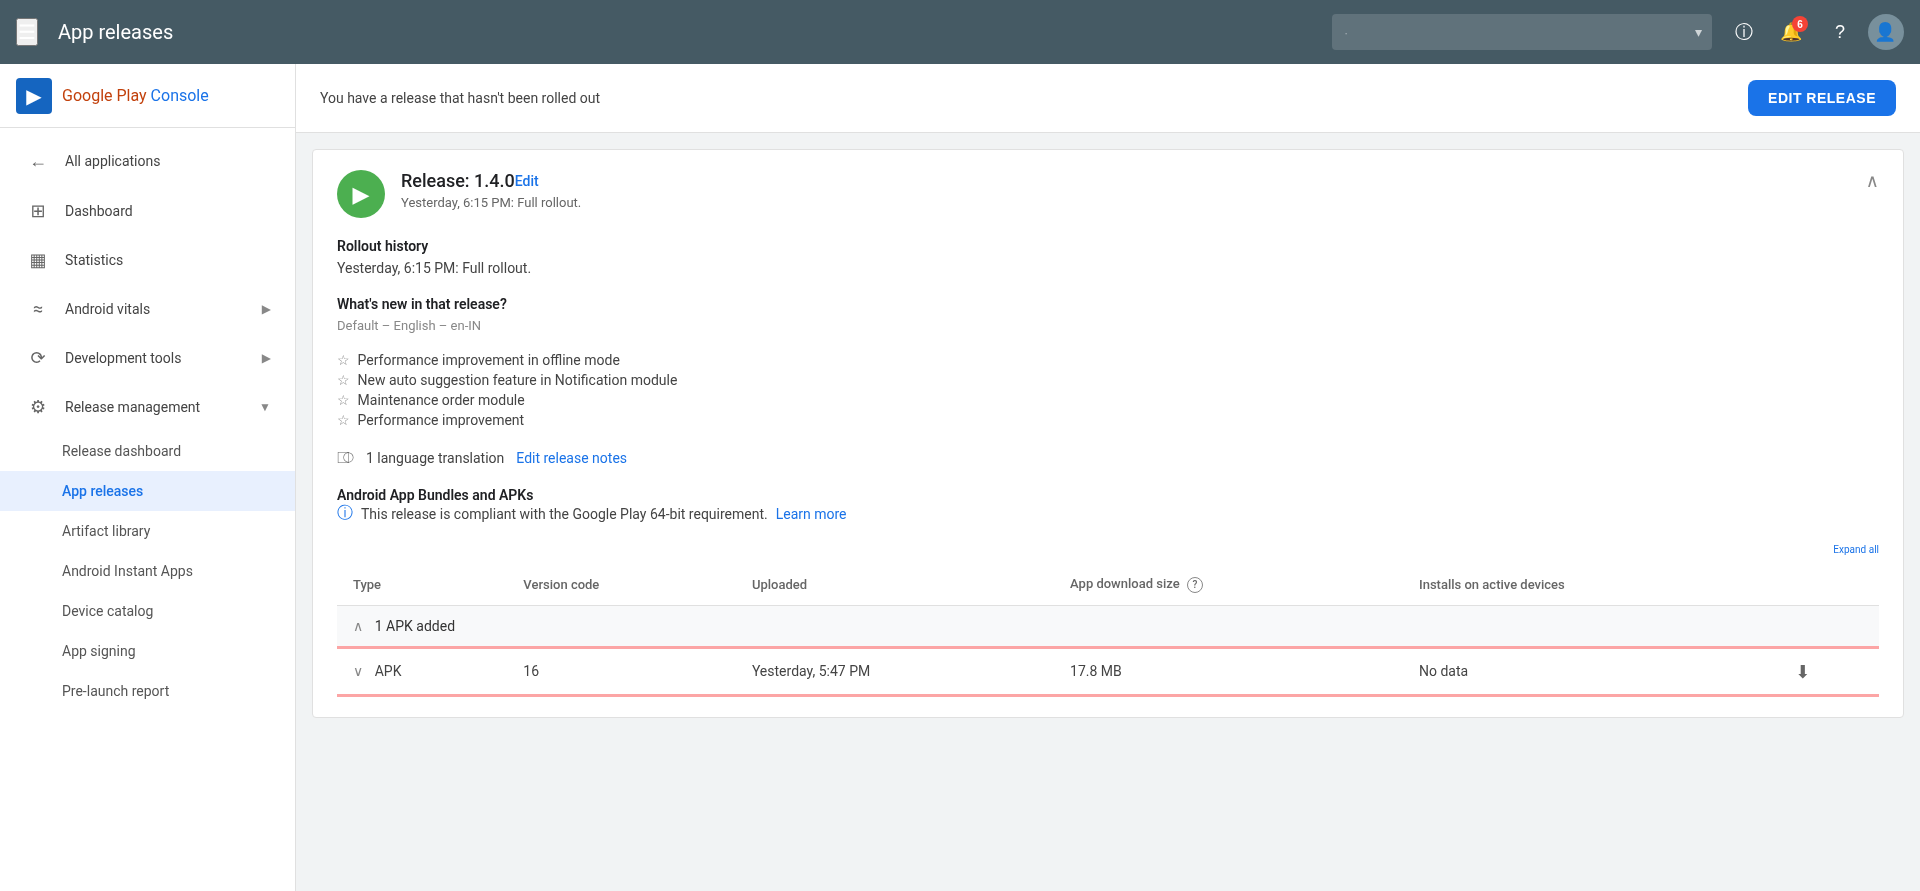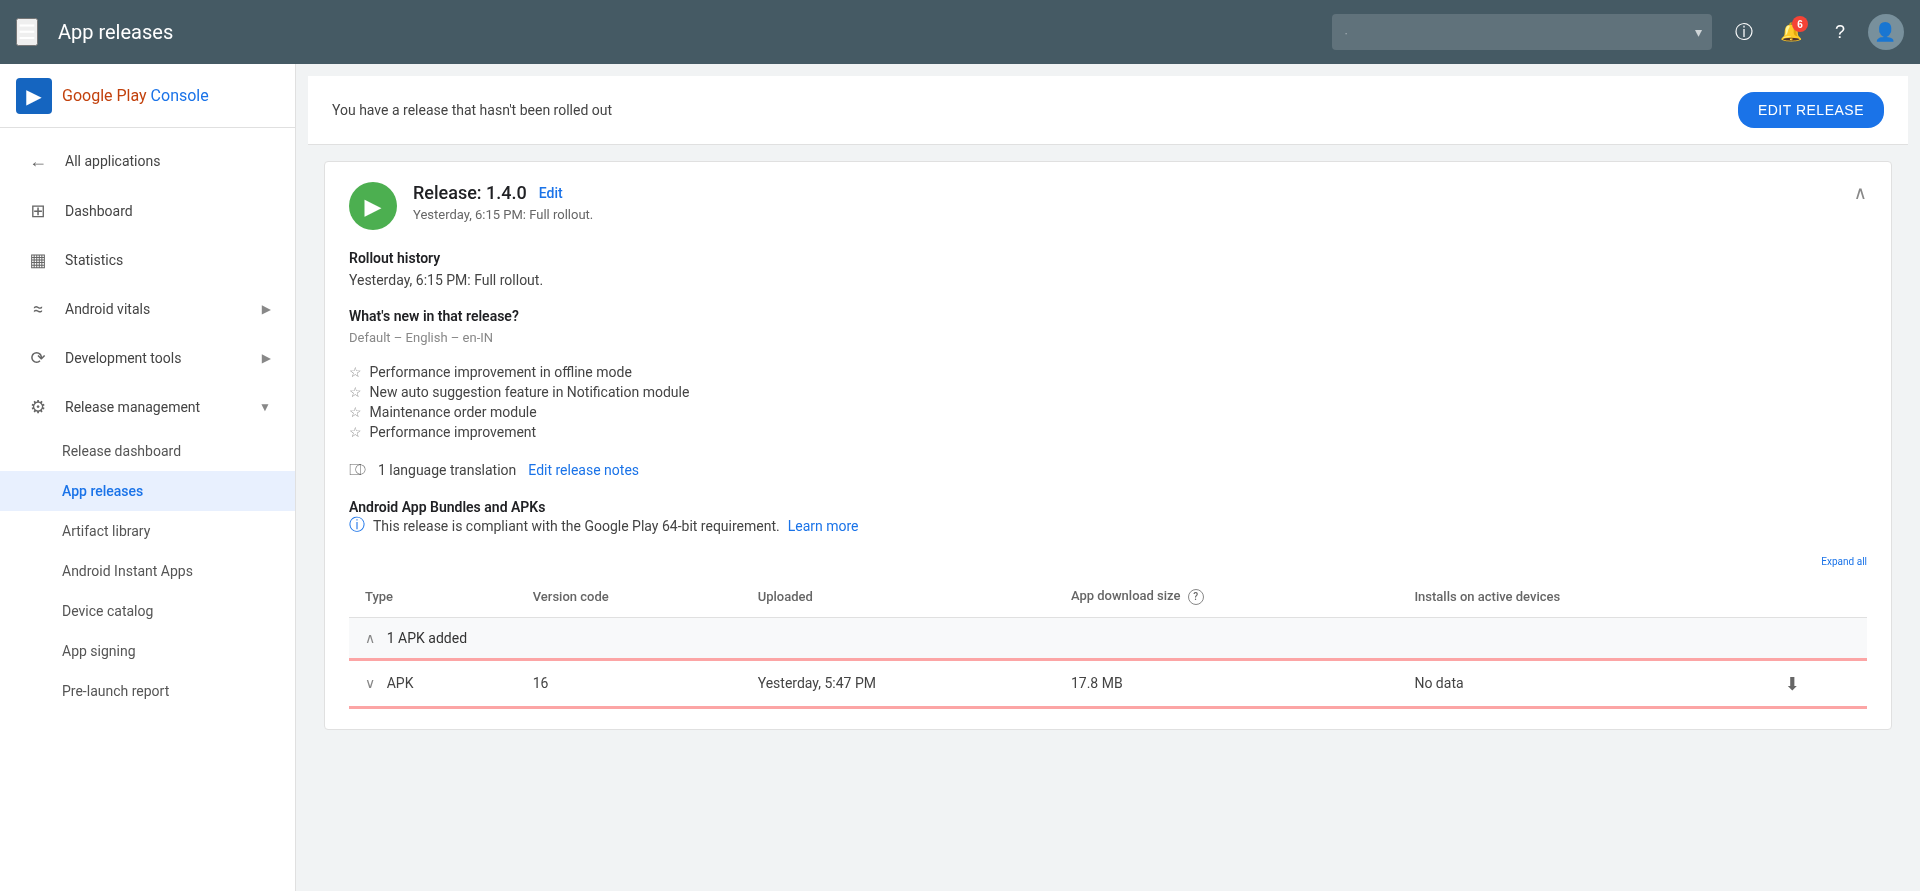--- a/index.html
+++ b/index.html
@@ -104,21 +104,21 @@
       color: #555;
       font-size: 14px;
     }
     .sidebar-sub-item.active { color: #1a73e8; font-weight: 500; background: #e8f0fe; }
 
     
     .main {
       flex: 1;
       overflow-y: auto;
       background: #f1f3f4;
-      padding: 12px;
+      padding: 0;
     }
 
     
     .sidebar::-webkit-scrollbar { width: 6px; }
     .sidebar::-webkit-scrollbar-track { background: transparent; }
     .sidebar::-webkit-scrollbar-thumb { background: #ccc; border-radius: 3px; }
 
     
     .release-banner {
       background: #fff;
@@ -127,24 +127,24 @@
       display: flex;
       align-items: center;
       justify-content: space-between;
       margin: 0;
     }
     .release-banner-text { font-size: 14px; color: #444; }
     .edit-release-btn {
       background: #1a73e8;
       color: #fff;
       border: none;
-      border-radius: 16px;
+      border-radius: 8px;
       padding: 10px 20px;
       font-size: 14px;
-      font-weight: 400;
+      font-weight: 700;
       cursor: pointer;
       letter-spacing: 0.5px;
     }
 
     
     .release-card {
       background: #fff;
       margin: 16px;
       border-radius: 4px;
       border: 1px solid #e0e0e0;
@@ -167,21 +167,21 @@
       font-size: 22px;
       flex-shrink: 0;
     }
     .release-title-block { flex: 1; }
     .release-title {
       font-size: 18px;
       font-weight: 500;
       color: #202124;
       display: flex;
       align-items: center;
-      gap: 12px;
+      gap: 0;
     }
     .release-edit-link {
       color: #1a73e8;
       font-size: 14px;
       cursor: pointer;
       text-decoration: none;
     }
     .release-subtitle { font-size: 13px; color: #666; margin-top: 4px; }
 
     .release-collapse-icon {

